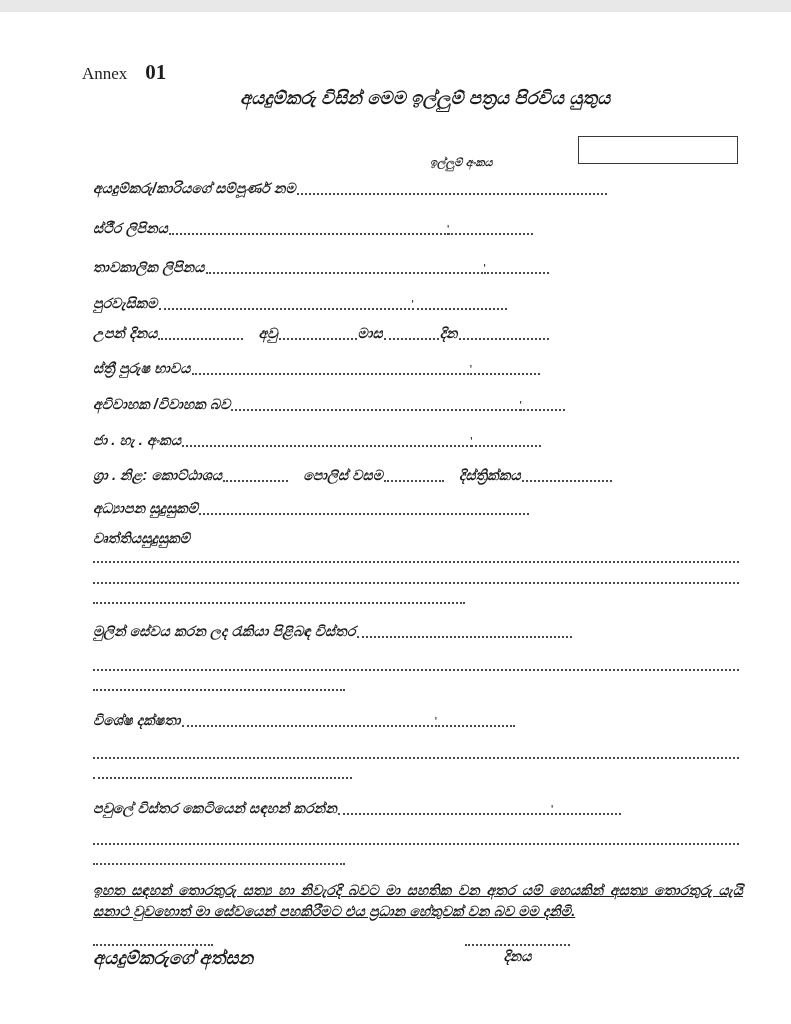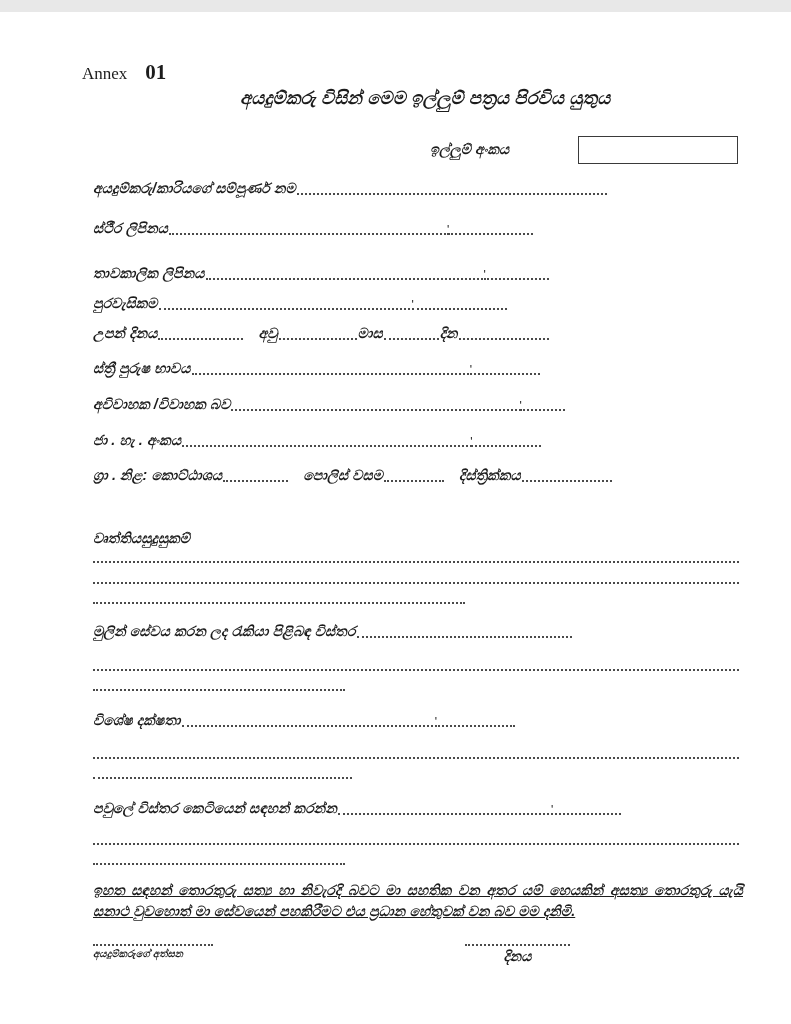--- a/index.html
+++ b/index.html
@@ -5,33 +5,33 @@
   html,body { margin:0; padding:0; background:#e8e8e8; }
   .page {
     position:relative; width:791px; height:1024px; background:#ffffff;
     font-family:"Liberation Sans", sans-serif; color:#1c1c1c; overflow:hidden;
     margin:12px auto;
   }
   .si { font-style:italic; font-weight:bold; letter-spacing:0.2px; }
   .annex-row { position:absolute; left:82px; top:48px; font-family:"Liberation Serif", serif; font-size:17px; }
   .annex-num { font-weight:bold; font-size:21px; margin-left:18px; }
   .form-title { position:absolute; left:240px; top:76px; width:510px; font-size:18px; }
-  .appno-row { position:absolute; left:430px; top:129px; font-size:14px; }
+  .appno-row { position:absolute; left:430px; top:144px; font-size:11px; }
   .appno-box { position:absolute; left:578px; top:124px; width:158px; height:26px; border:1.5px solid #3a3a3a; background:#fff; }
   .row { position:absolute; left:93px; display:flex; align-items:flex-end; gap:1px; font-size:14px; white-space:nowrap; }
   .dots { display:inline-block; height:4px; border-bottom:2px dotted #4a4a4a; margin-bottom:2px; }
   .tick { font-weight:normal; font-style:normal; font-size:12px; margin:0 -3px; }
   .dotline { position:absolute; height:4px; border-bottom:2px dotted #4a4a4a; }
   .w310{width:310px}.w280{width:280px}.w255{width:255px}.w215{width:215px}
   .w95{width:95px}.w90{width:90px}.w85{width:85px}.w80{width:80px}.w78{width:78px}.w70{width:70px}.w65{width:65px}.w60{width:60px}.w55{width:55px}.w45{width:45px}
   .w330{width:330px}.w290{width:290px}
   .gap-lg { margin-left:14px; }
   .decl { position:absolute; left:93px; top:868px; width:650px; font-size:14px; line-height:21px; text-align:justify;text-decoration:underline; }
   .sig-line { left:93px; top:928px; width:120px; }
-  .sig-label { position:absolute; left:93px; top:936px; font-size:10px; }
+  .sig-label { position:absolute; left:93px; top:936px; font-size:18px; }
   .date-line { left:465px; top:928px; width:105px; }
   .date-label { position:absolute; left:465px; top:936px; width:105px; text-align:center; font-size:14px; }
   .vline1 { left:93px; top:545px; width:646px; }
   .vline2 { left:93px; top:566px; width:646px; }
   .vline3 { left:93px; top:586px; width:372px; }
   .eline1 { left:93px; top:653px; width:646px; }
   .eline2 { left:93px; top:673px; width:252px; }
   .sline1 { left:93px; top:741px; width:646px; }
   .sline2 { left:93px; top:761px; width:259px; }
   .fline1 { left:93px; top:827px; width:646px; }
@@ -56,21 +56,21 @@
     <span class="dots w310"></span>
   </div>
 
   <div class="row si" style="top:208px">
     <span>ස්ථීර ලිපිනය</span>
     <span class="dots w280"></span>
     <span class="tick">'</span>
     <span class="dots w85"></span>
   </div>
 
-  <div class="row si" style="top:253px">
+  <div class="row si" style="top:247px">
     <span>තාවකාලික ලිපිනය</span>
     <span class="dots w280"></span>
     <span class="tick">'</span>
     <span class="dots w65"></span>
   </div>
 
   <div class="row si" style="top:283px">
     <span>පුරවැසිකම</span>
     <span class="dots w255"></span>
     <span class="tick">'</span>
@@ -111,20 +111,24 @@
 
   <div class="row si" style="top:455px">
     <span>ග්‍රා . නිළ: කොට්ඨාශය</span>
     <span class="dots w65"></span>
     <span class="gap-lg">පොලිස් වසම</span>
     <span class="dots w60"></span>
     <span class="gap-lg">දිස්ත්‍රික්කය</span>
     <span class="dots w90"></span>
   </div>
 
+  <div class="row si" style="top:488px">
+    <span>අධ්‍යාපන සුදුසුකම්</span>
+    <span class="dots w330"></span>
+  </div>
 
   <div class="row si" style="top:518px">
     <span>වෘත්තියසුදුසුකම්</span>
   </div>
   <div class="dotline vline1"></div>
   <div class="dotline vline2"></div>
   <div class="dotline vline3"></div>
 
   <div class="row si" style="top:611px">
     <span>මුලින් සේවය කරන ලද රැකියා පිළිබඳ විස්තර</span>

